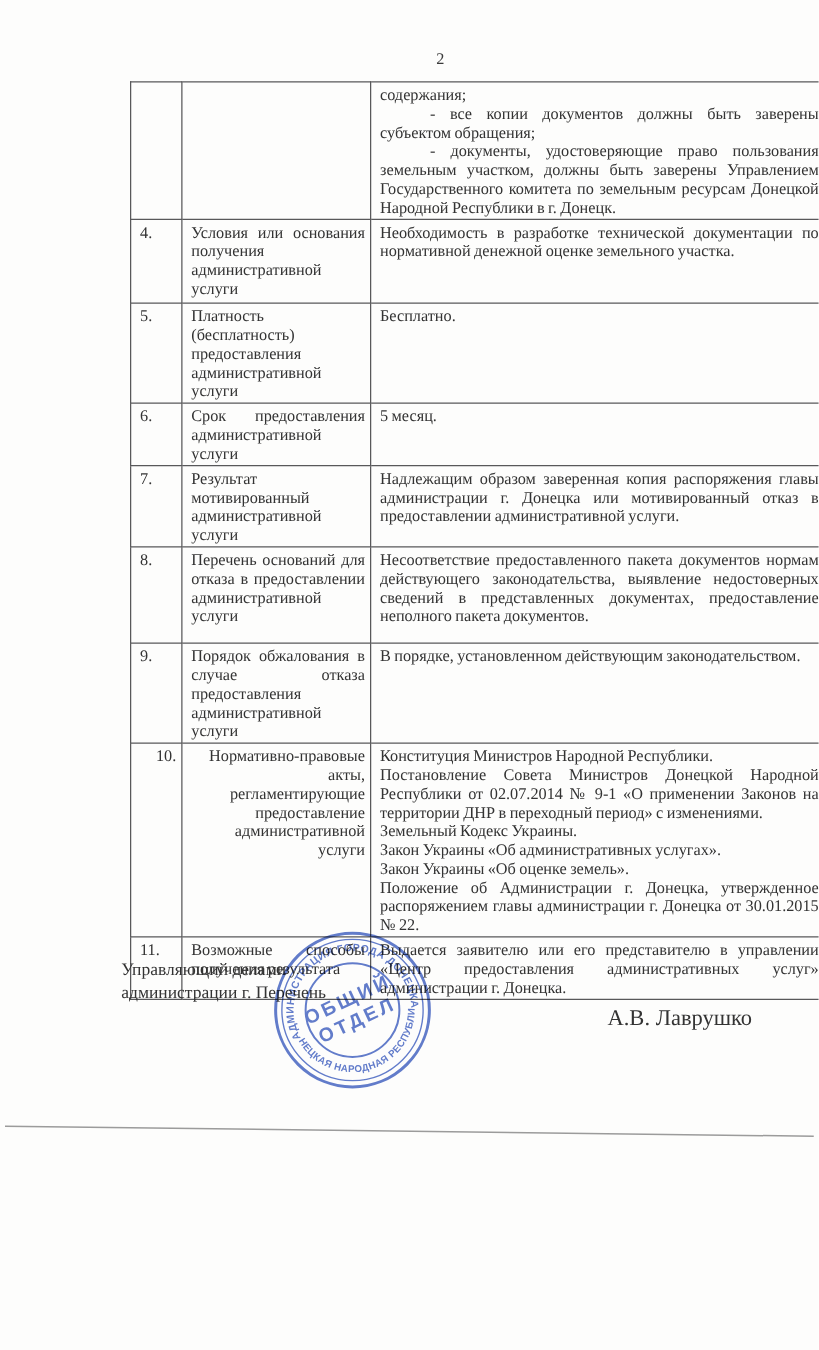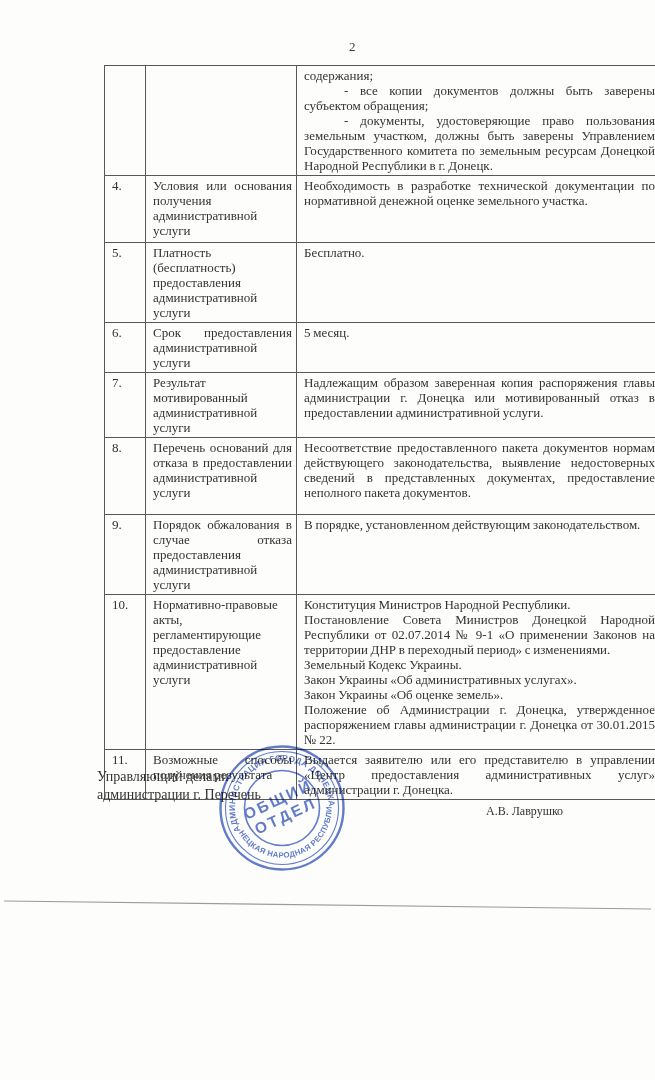--- a/index.html
+++ b/index.html
@@ -34,29 +34,29 @@
   td.content{width:351px;text-align:justify;padding:2px 6px 2px 8px;}
   .para{text-align:justify;font-family:Liberation Serif, serif;}
   .para.indent{text-indent:40px;}
   tr.r0 td{height:102px;}
   tr.r1 td{height:62px;}
   tr.r2 td{height:69px;}
   tr.r3 td{height:45px;}
   tr.r4 td{height:55px;}
   tr.r5 td{height:72px;}
   tr.r6 td{height:69px;}
-  tr.r7 td{height:149px;}
+  tr.r7 td{height:149px;text-align:right;}
   tr.r8 td{height:45px;}
   .footer-left{
     position:absolute;left:97px;top:768px;
     font-size:14px;line-height:18px;color:#333;
   }
   .footer-right{
     position:absolute;left:486px;top:804px;
-    font-size:12px;color:#333;
+    font-size:18px;color:#333;
   }
   .stamp{
     position:absolute;left:212px;top:738px;
     width:140px;height:140px;
     opacity:0.82;
     mix-blend-mode:multiply;
   }
   .divider{
     position:absolute;left:0;top:895px;
     width:655px;height:20px;

